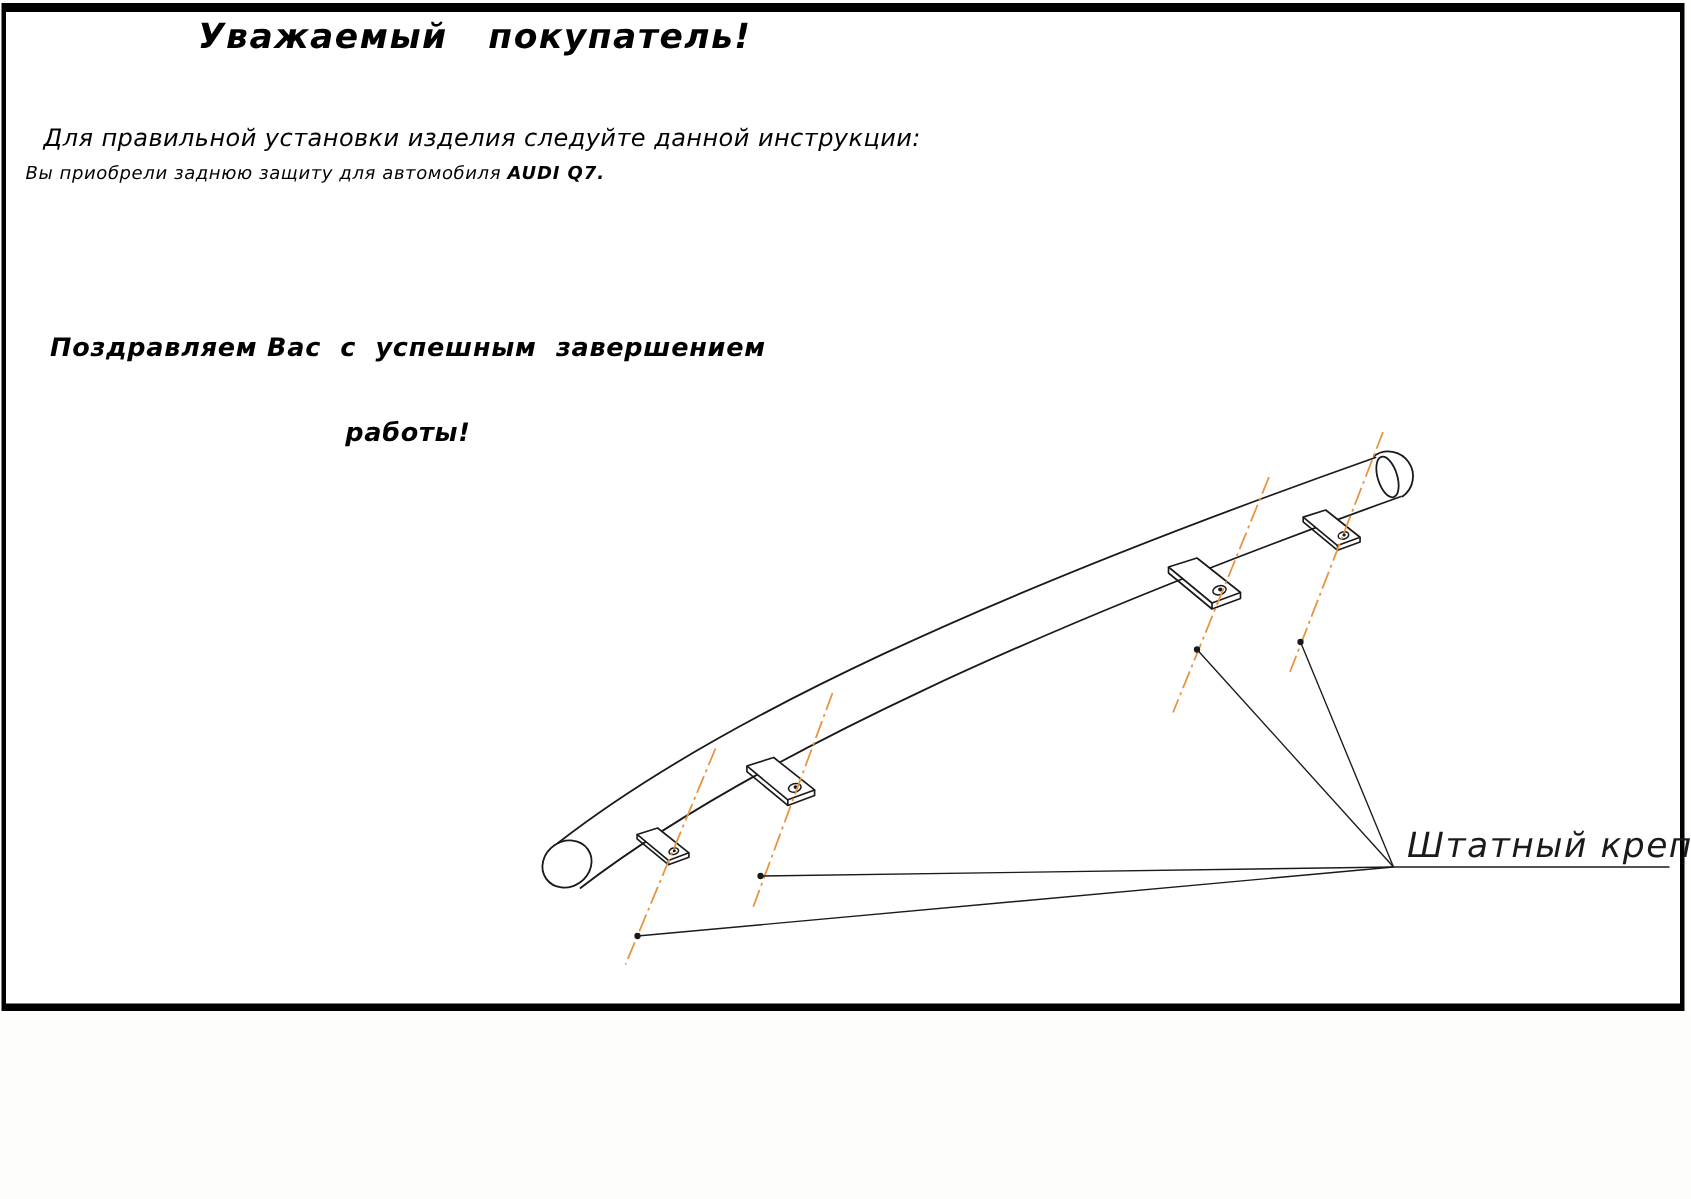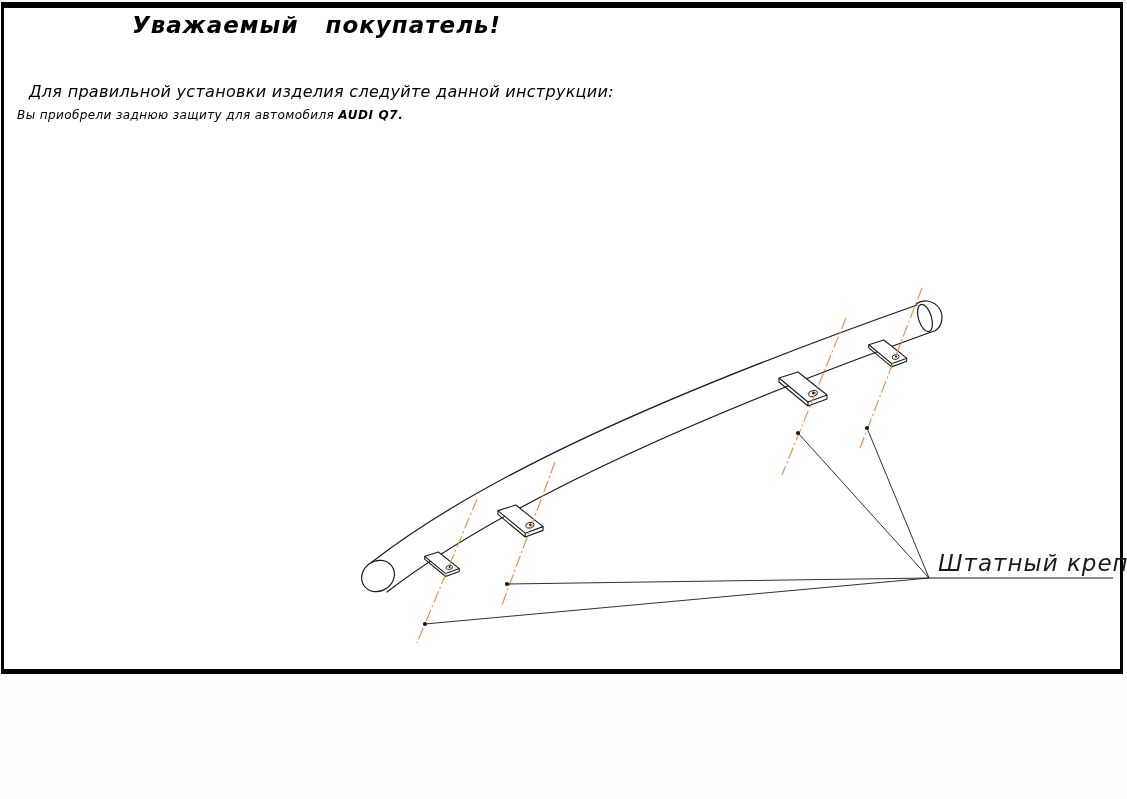--- a/index.html
+++ b/index.html
@@ -77,20 +77,24 @@
 
 <div class="page">
 
   <div class="abs doc-title">Уважаемый   покупатель!</div>
 
   <div class="abs intro-line1"><span>Вы приобрели заднюю защиту для автомобиля </span><b>AUDI Q7.</b></div>
 
   <div class="abs intro-line2">Для правильной установки изделия следуйте данной инструкции:</div>
 
 
+  <div class="abs congrats">
+    <div>Поздравляем Вас  с  успешным  завершением</div>
+    <div>работы!</div>
+  </div>
 </div>
 
 <svg class="diagram" viewBox="0 0 1127 799" xmlns="http://www.w3.org/2000/svg">
 
   <defs>
     <g id="bracket">
       <path d="M1,6 L20,0 L49,23 L30,30 Z" fill="#ffffff" stroke="#1a1a1a" stroke-width="1.1" vector-effect="non-scaling-stroke" stroke-linejoin="round"></path>
       <path d="M1,6 L1,10 L30,34 L30,30 M30,34 L49,27 L49,23" fill="none" stroke="#1a1a1a" stroke-width="1.1" vector-effect="non-scaling-stroke" stroke-linejoin="round"></path>
       <ellipse cx="35" cy="21.5" rx="4.5" ry="3" transform="rotate(-15 35 21.5)" fill="none" stroke="#1a1a1a" stroke-width="1" vector-effect="non-scaling-stroke"></ellipse>
       <circle cx="35.5" cy="21" r="1.4" fill="#1a1a1a" stroke="none"></circle>

